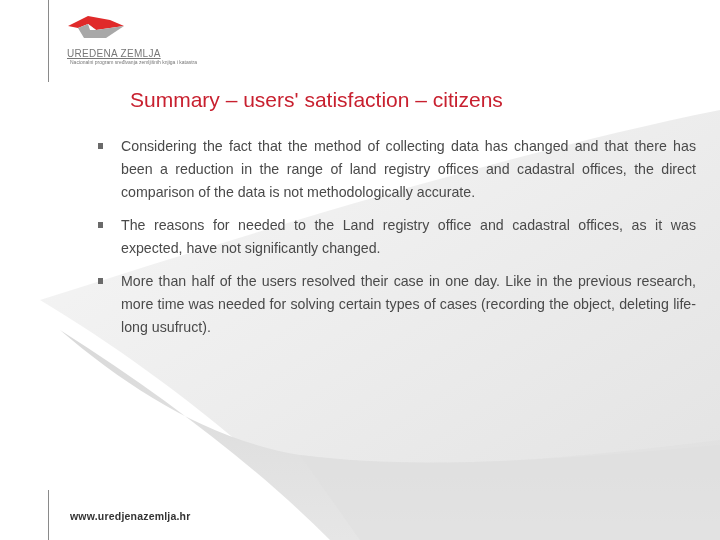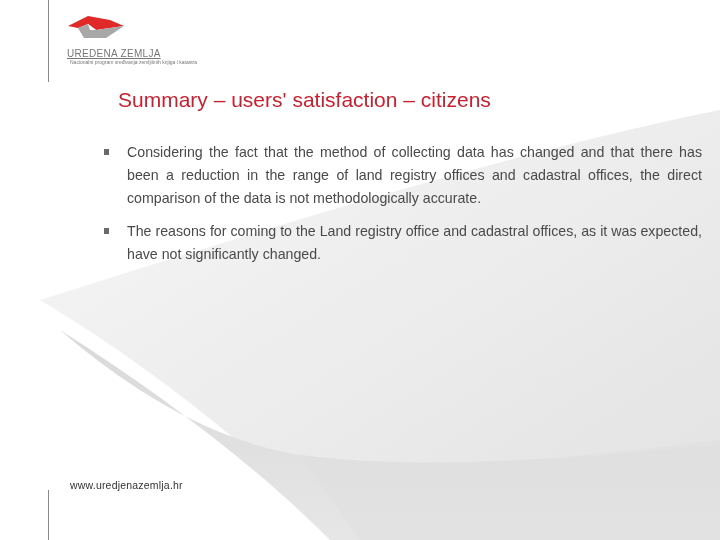--- a/index.html
+++ b/index.html
@@ -9,25 +9,25 @@
       font-family: "Liberation Sans", sans-serif;
     }
     .bg-swoosh { position: absolute; left: 0; top: 0; width: 720px; height: 540px; z-index: 0; }
     .vline { position: absolute; left: 48px; width: 1px; background: #8a8a8a; z-index: 1; }
     .vline.top { top: 0; height: 82px; }
     .vline.bottom { top: 490px; height: 50px; }
     .logo { position: absolute; left: 66px; top: 14px; z-index: 2; }
     .logo-mark { display: block; width: 60px; height: 28px; }
     .logo-name { position: absolute; left: 1px; top: 34px; font-size: 10px; color: #777; letter-spacing: 0.3px; white-space: nowrap; text-decoration: underline; }
     .logo-tagline { position: absolute; left: 4px; top: 45px; font-size: 5px; color: #777; white-space: nowrap; }
-    .title { position: absolute; left: 118px; top: 88px; font-size: 21px; color: #c8202f; z-index: 2; white-space: nowrap; }
-    .bullets { position: absolute; left: 96px; top: 133px; width: 598px; z-index: 2; margin: 8px; padding: 0; list-style: none; }
+    .title { position: absolute; left: 130px; top: 88px; font-size: 21px; color: #c8202f; z-index: 2; white-space: nowrap; }
+    .bullets { position: absolute; left: 96px; top: 133px; width: 598px; z-index: 2; margin: 2px; padding: 0; list-style: none; }
     .bullet { position: relative; padding-left: 23px; margin-bottom: 10px; font-size: 14.2px; line-height: 23px; color: #4a4a4a; text-align: justify; }
     .bullet-marker { position: absolute; left: 0; top: 8px; width: 5px; height: 6px; background: #6a6a6a; }
-    .footer-url { position: absolute; left: 70px; top: 479px; font-size: 10.5px; font-weight: normal; color: #333; z-index: 2; letter-spacing: 0.2px; }
+    .footer-url { position: absolute; left: 70px; top: 510px; font-size: 10.5px; font-weight: bold; color: #333; z-index: 2; letter-spacing: 0.2px; }
   </style>
 </head>
 <body>
 
 <svg class="bg-swoosh" viewBox="0 0 720 540" preserveAspectRatio="none">
   <defs>
     <linearGradient id="sw1" x1="0" y1="0" x2="1" y2="1">
       <stop offset="0" stop-color="#f7f7f7"></stop>
       <stop offset="1" stop-color="#e2e2e2"></stop>
     </linearGradient>
@@ -59,17 +59,21 @@
 <ul class="bullets">
   <li class="bullet">
     <span class="bullet-marker"></span>
     <span>Considering the fact that the method of collecting data has changed and that there has been a reduction in the range of land registry offices and cadastral offices, the direct comparison of the data is not methodologically accurate.</span>
   </li>
   <li class="bullet">
     <span class="bullet-marker"></span>
   </li>
   <li class="bullet">
     <span class="bullet-marker"></span>
-    <span>The reasons for coming to the Land registry office and cadastral offices, as it was expected, have not significantly changed.</span>
+    <span>The reasons for needed to the Land registry office and cadastral offices, as it was expected, have not significantly changed.</span>
+  </li>
+  <li class="bullet">
+    <span class="bullet-marker"></span>
+    <span>More than half of the users resolved their case in one day. Like in the previous research, more time was needed for solving certain types of cases (recording the object, deleting life-long usufruct).</span>
   </li>
 </ul>
 
 <div class="footer-url">www.uredjenazemlja.hr</div>
 
 </body></html>

